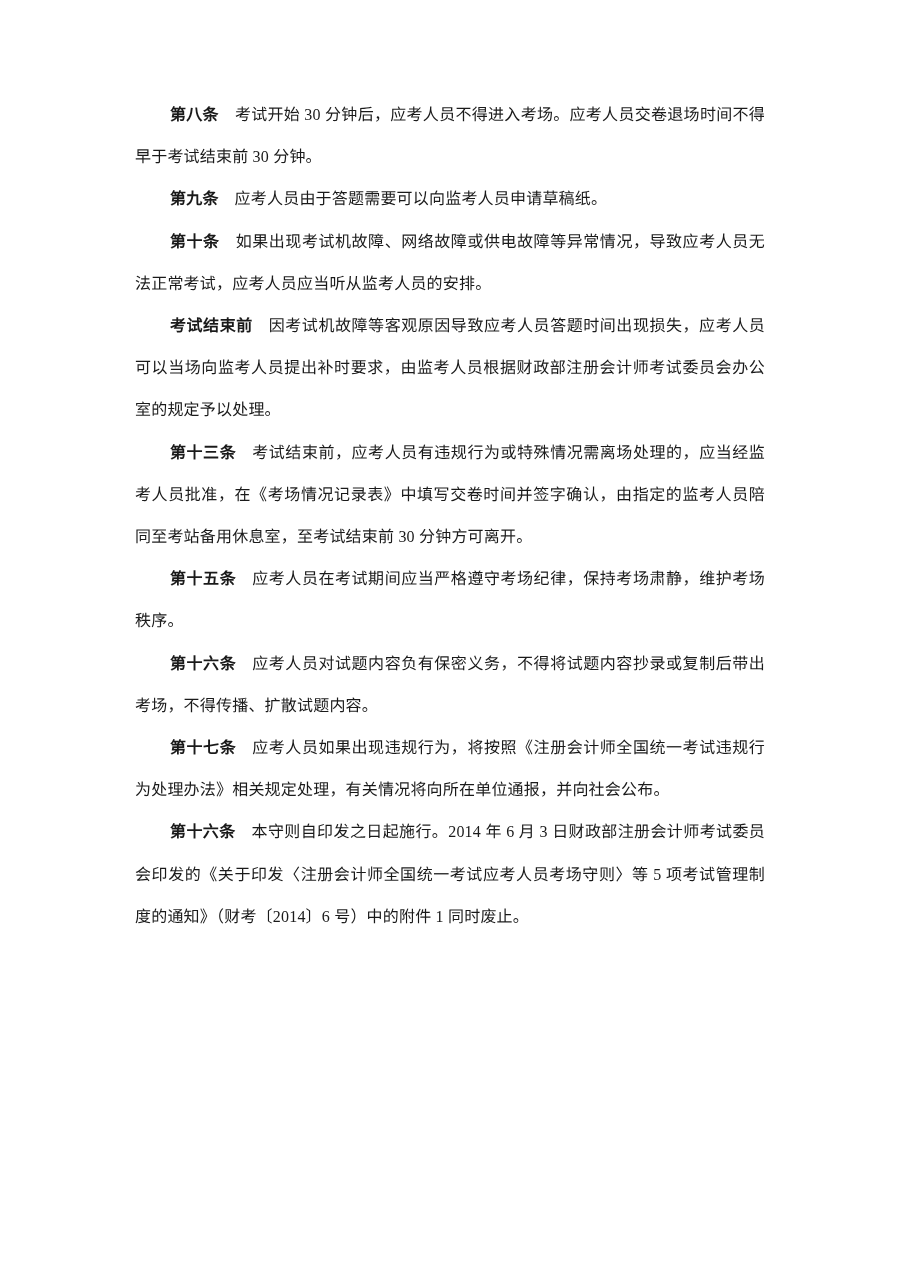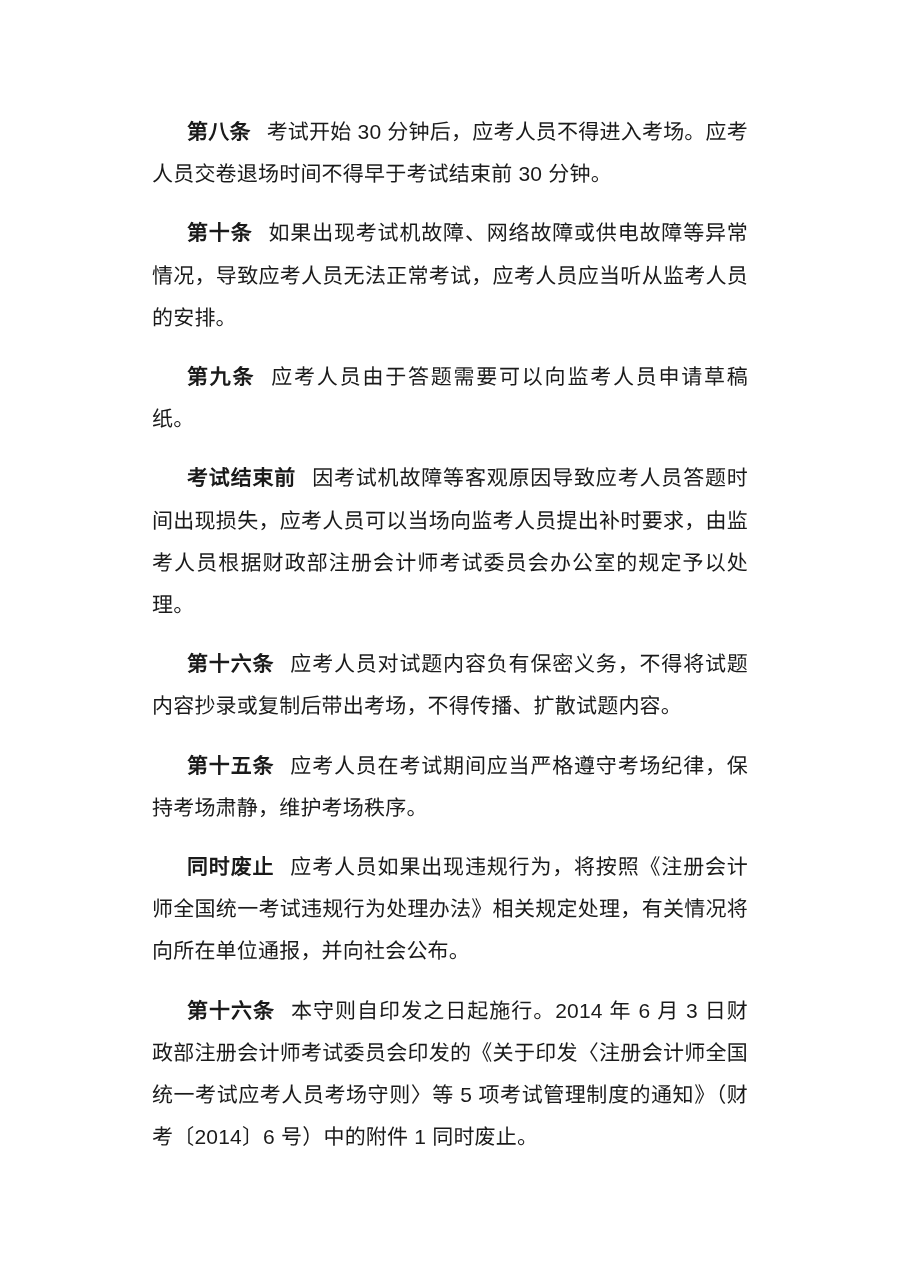--- a/index.html
+++ b/index.html
@@ -14,52 +14,53 @@
     background: #ffffff;
     overflow: hidden;
   }
   .content {
     position: absolute;
     left: 135px;
     top: 94px;
     width: 630px;
   }
   p.article {
-    margin: 17px;
+    margin: 0;
     padding: 0;
-    font-family: Liberation Sans, sans-serif;
-    font-size: 21px;
+    font-family: Liberation Serif, serif;
+    font-size: 16px;
     line-height: 42.2px;
     color: #1a1a1a;
     text-align: justify;
     text-indent: 35px;
     letter-spacing: 0.2px;
   }
   .article-num {
     font-weight: bold;
     padding-right: 16px;
   }
 </style>
 </head>
 <body>
 
 <div class="page">
   <div class="content">
   <p class="article"><span class="article-num">第八条</span><span class="article-text">考试开始 30 分钟后，应考人员不得进入考场。应考人员交卷退场时间不得早于考试结束前 30 分钟。</span></p>
 
+  <p class="article"><span class="article-num">第九条</span><span class="article-text">应考人员由于答题需要可以向监考人员申请草稿纸。</span></p>
+
   <p class="article"><span class="article-num">第十条</span><span class="article-text">如果出现考试机故障、网络故障或供电故障等异常情况，导致应考人员无法正常考试，应考人员应当听从监考人员的安排。</span></p>
-
-  <p class="article"><span class="article-num">第九条</span><span class="article-text">应考人员由于答题需要可以向监考人员申请草稿纸。</span></p>
 
   <p class="article"><span class="article-num">考试结束前</span><span class="article-text">因考试机故障等客观原因导致应考人员答题时间出现损失，应考人员可以当场向监考人员提出补时要求，由监考人员根据财政部注册会计师考试委员会办公室的规定予以处理。</span></p>
 
 
+  <p class="article"><span class="article-num">第十三条</span><span class="article-text">考试结束前，应考人员有违规行为或特殊情况需离场处理的，应当经监考人员批准，在《考场情况记录表》中填写交卷时间并签字确认，由指定的监考人员陪同至考站备用休息室，至考试结束前 30 分钟方可离开。</span></p>
 
+
+  <p class="article"><span class="article-num">第十五条</span><span class="article-text">应考人员在考试期间应当严格遵守考场纪律，保持考场肃静，维护考场秩序。</span></p>
 
   <p class="article"><span class="article-num">第十六条</span><span class="article-text">应考人员对试题内容负有保密义务，不得将试题内容抄录或复制后带出考场，不得传播、扩散试题内容。</span></p>
 
-  <p class="article"><span class="article-num">第十五条</span><span class="article-text">应考人员在考试期间应当严格遵守考场纪律，保持考场肃静，维护考场秩序。</span></p>
-
-  <p class="article"><span class="article-num">同时废止</span><span class="article-text">应考人员如果出现违规行为，将按照《注册会计师全国统一考试违规行为处理办法》相关规定处理，有关情况将向所在单位通报，并向社会公布。</span></p>
+  <p class="article"><span class="article-num">第十七条</span><span class="article-text">应考人员如果出现违规行为，将按照《注册会计师全国统一考试违规行为处理办法》相关规定处理，有关情况将向所在单位通报，并向社会公布。</span></p>
 
   <p class="article"><span class="article-num">第十六条</span><span class="article-text">本守则自印发之日起施行。2014 年 6 月 3 日财政部注册会计师考试委员会印发的《关于印发〈注册会计师全国统一考试应考人员考场守则〉等 5 项考试管理制度的通知》（财考〔2014〕6 号）中的附件 1 同时废止。</span></p>
 </div>
 </div>
 
 </body></html>

